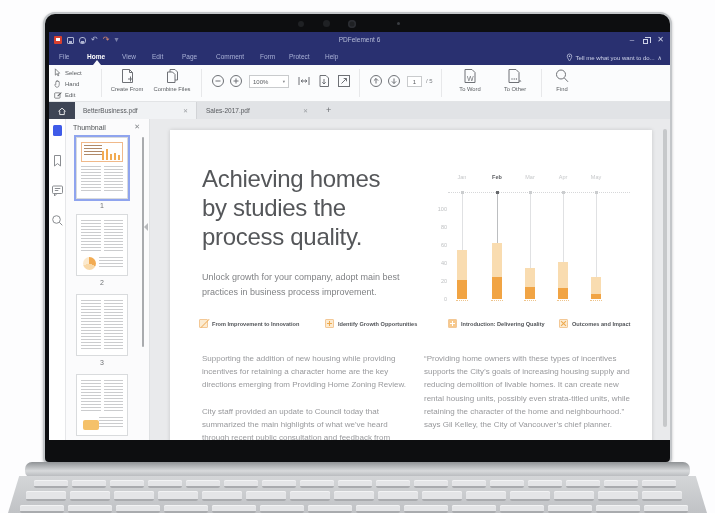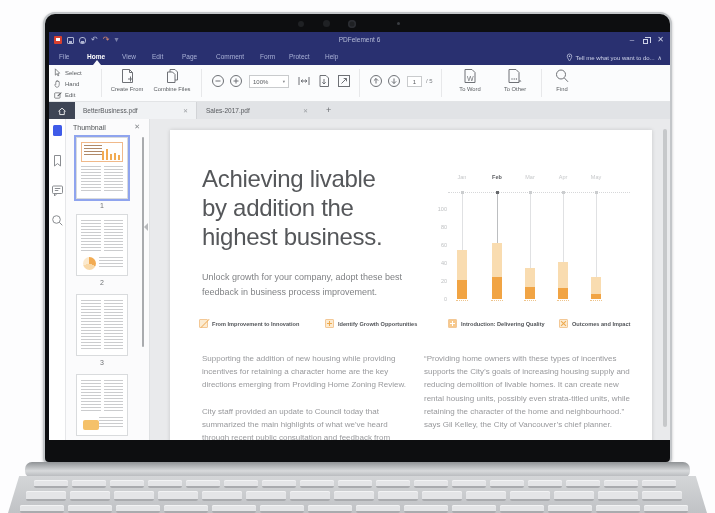--- a/index.html
+++ b/index.html
@@ -433,25 +433,25 @@
                 <div class="thumb-num">4</div>
               </div>
             </div>
           <div class="panel-scroll"></div>
           <div class="collapse-handle"></div>
         </div>
 
         <div class="docarea">
           <div class="page">
             <div class="doc-title">
-              <div>Achieving livable</div>
-              <div>by addition the</div>
-              <div>highest business.</div>
+              <div>Achieving homes</div>
+              <div>by studies the</div>
+              <div>process quality.</div>
             </div>
-            <div class="doc-sub">Unlock growth for your company, adopt these best feedback in business process improvement.</div>
+            <div class="doc-sub">Unlock growth for your company, adopt main best practices in business process improvement.</div>
 
             <div class="chart" id="chart">
               <div class="cref"></div>
             <div class="cy" style="top: 35.084px;">100</div>
                 <div class="cy" style="top: 53.0672px;">80</div>
                 <div class="cy" style="top: 71.0504px;">60</div>
                 <div class="cy" style="top: 89.0336px;">40</div>
                 <div class="cy" style="top: 107.017px;">20</div>
                 <div class="cy" style="top: 125px;">0</div>
                 <div class="cm" style="left: 13px;">Jan</div>

